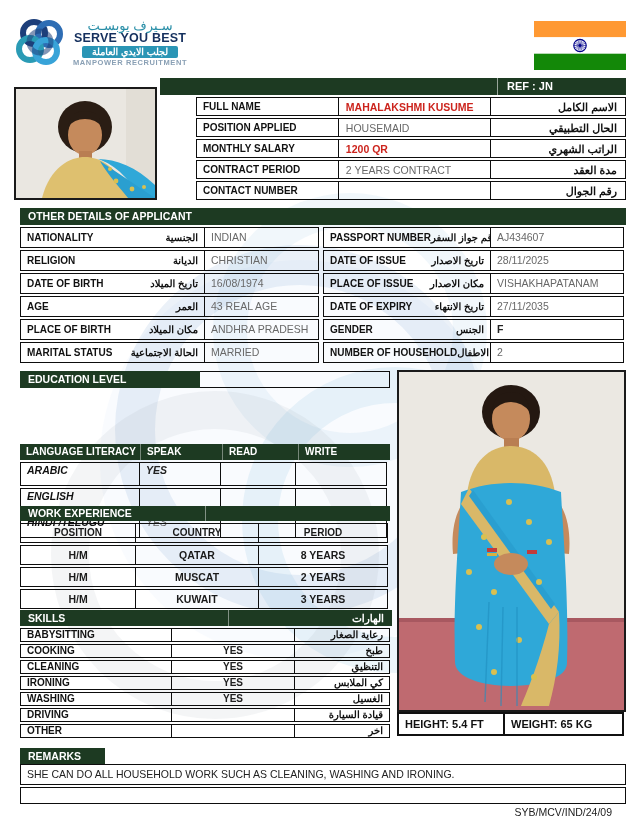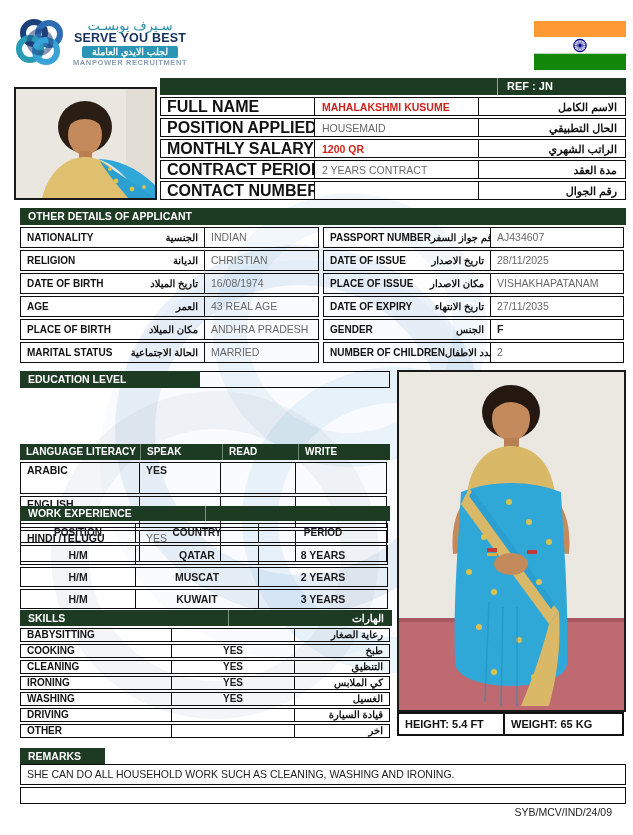--- a/index.html
+++ b/index.html
@@ -25,21 +25,21 @@
   .gray { color:#686868; }
   .red { color:#cc241d; font-weight:bold; }
   .strong { color:#222; font-weight:bold; }
 
   
   .main-table { left:160px; top:78px; width:466px; }
   .main-bar { height:17px; display:flex; }
   .main-bar .bar-left { width:337px; }
   .main-bar .bar-ref { width:129px; border-left:1px solid rgba(255,255,255,.55); padding-left:9px; line-height:17px; font-size:11px; }
   .trow { display:flex; margin-top:2px; height:19px; }
-  .trow .c-lbl { width:163px; padding:0 6px; font-weight:bold; color:#111; font-size:16px; line-height:18px; }
+  .trow .c-lbl { width:163px; padding:0 6px; font-weight:bold; color:#111; font-size:10px; line-height:18px;margin-left:36px; }
   .trow .c-val { width:174px; padding:0 7px; line-height:18px; }
   .trow .c-ar  { width:155px; padding:0 8px; text-align:right; font-weight:bold; font-size:11px; line-height:18px; color:#111; }
 
   
   .od { left:20px; top:208px; width:606px; }
   .od-bar { height:17px; line-height:17px; padding-left:8px; }
   .odrow { display:flex; margin-top:2px; height:21px; }
   .odrow .cell { line-height:19px; }
   .od-l { width:185px; display:flex; justify-content:space-between; padding:0 6px; }
   .od-v1 { width:115px; padding:0 6px; }
@@ -52,21 +52,21 @@
   
   .edu { left:20px; top:371px; width:370px; display:flex; height:17px; }
   .edu-bar { width:180px; line-height:17px; padding-left:8px; }
   .edu-val { flex:1; border:1px solid #0d0d0d; border-left:none; }
 
   
   .lang { left:20px; top:398px; width:370px; }
   .lang-head { display:flex; height:16px;margin-top:46px; }
   .lang-head .hc { line-height:16px; padding-left:6px; font-size:10px; color:#fff; font-weight:bold; }
   .lang-head .hc + .hc { border-left:1px solid rgba(255,255,255,.4); }
-  .lrow { display:flex; margin-top:2px; height:32px; }
+  .lrow { display:flex; margin-top:2px; height:24px;font-style:italic; }
   .lrow .cell { line-height:14px; font-size:10.5px; padding-left:6px; }
   .lc0 { width:120px; } .lc1 { width:82px; } .lc2 { width:76px; } .lc3 { width:92px; }
 
   
   .work { left:20px; top:506px; width:370px; }
   .work-bar { height:15px; line-height:15px; padding-left:8px; position:relative; }
   .work-bar::after { content:""; position:absolute; left:185px; top:0; bottom:0; border-left:1px solid rgba(255,255,255,.45); }
   .wrow { display:flex; margin-top:2px; height:20px; }
   .wrow .cell { line-height:18px; text-align:center; font-weight:bold; color:#1a1a1a; }
   .wrow.whead .cell { font-size:10px; }
@@ -264,21 +264,21 @@
       <div class="cell od-v2 strong">F</div>
     </div>
     <div class="odrow">
       <div class="cell od-l">
           <span class="eng">MARITAL STATUS</span>
           <span class="ar">الحالة الاجتماعية</span>
         </div>
       <div class="cell od-v1 gray">MARRIED</div>
       <div class="od-gap"></div>
       <div class="cell od-l2">
-          <span class="eng">NUMBER OF CHILDREN</span>
+          <span class="eng">NUMBER OF HOUSEHOLD</span>
           <span class="ar">عدد الاطفال</span>
         </div>
       <div class="cell od-v2 gray">2</div>
     </div>
   </div>
 
   <div class="layer edu">
     <div class="bar edu-bar">EDUCATION LEVEL</div>
     <div class="edu-val"></div>
   </div>

